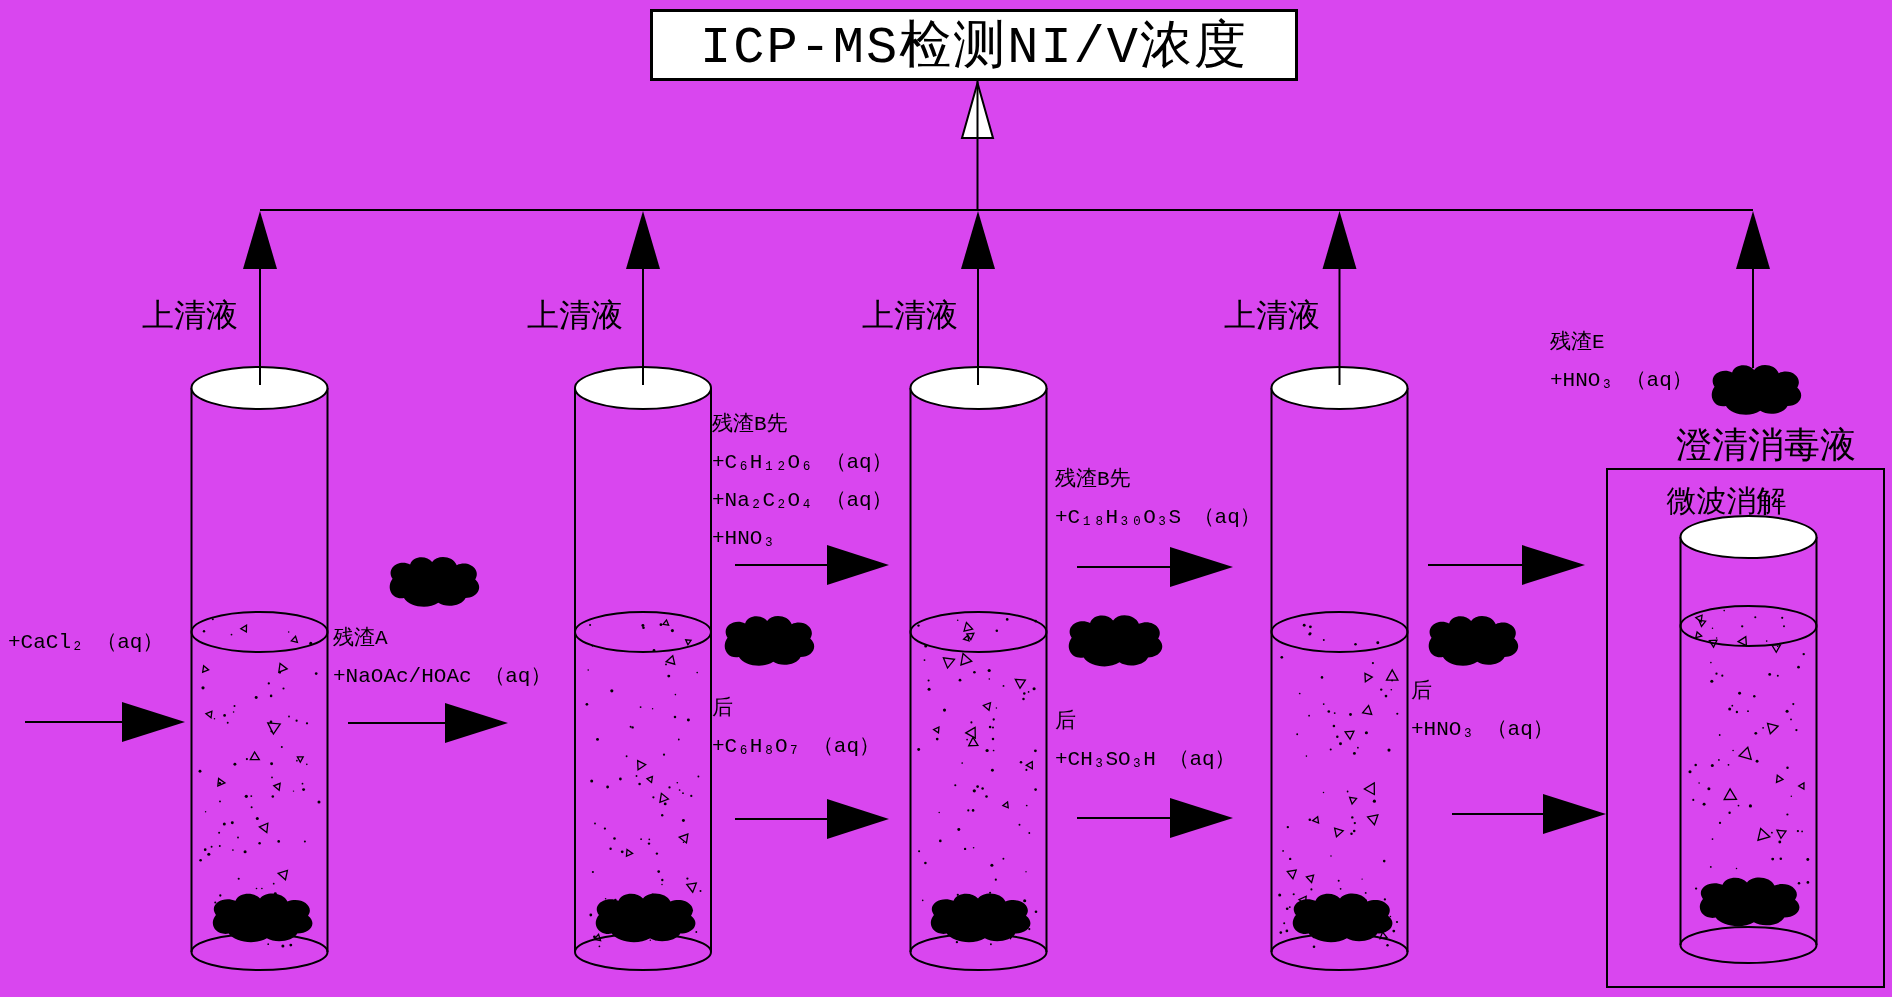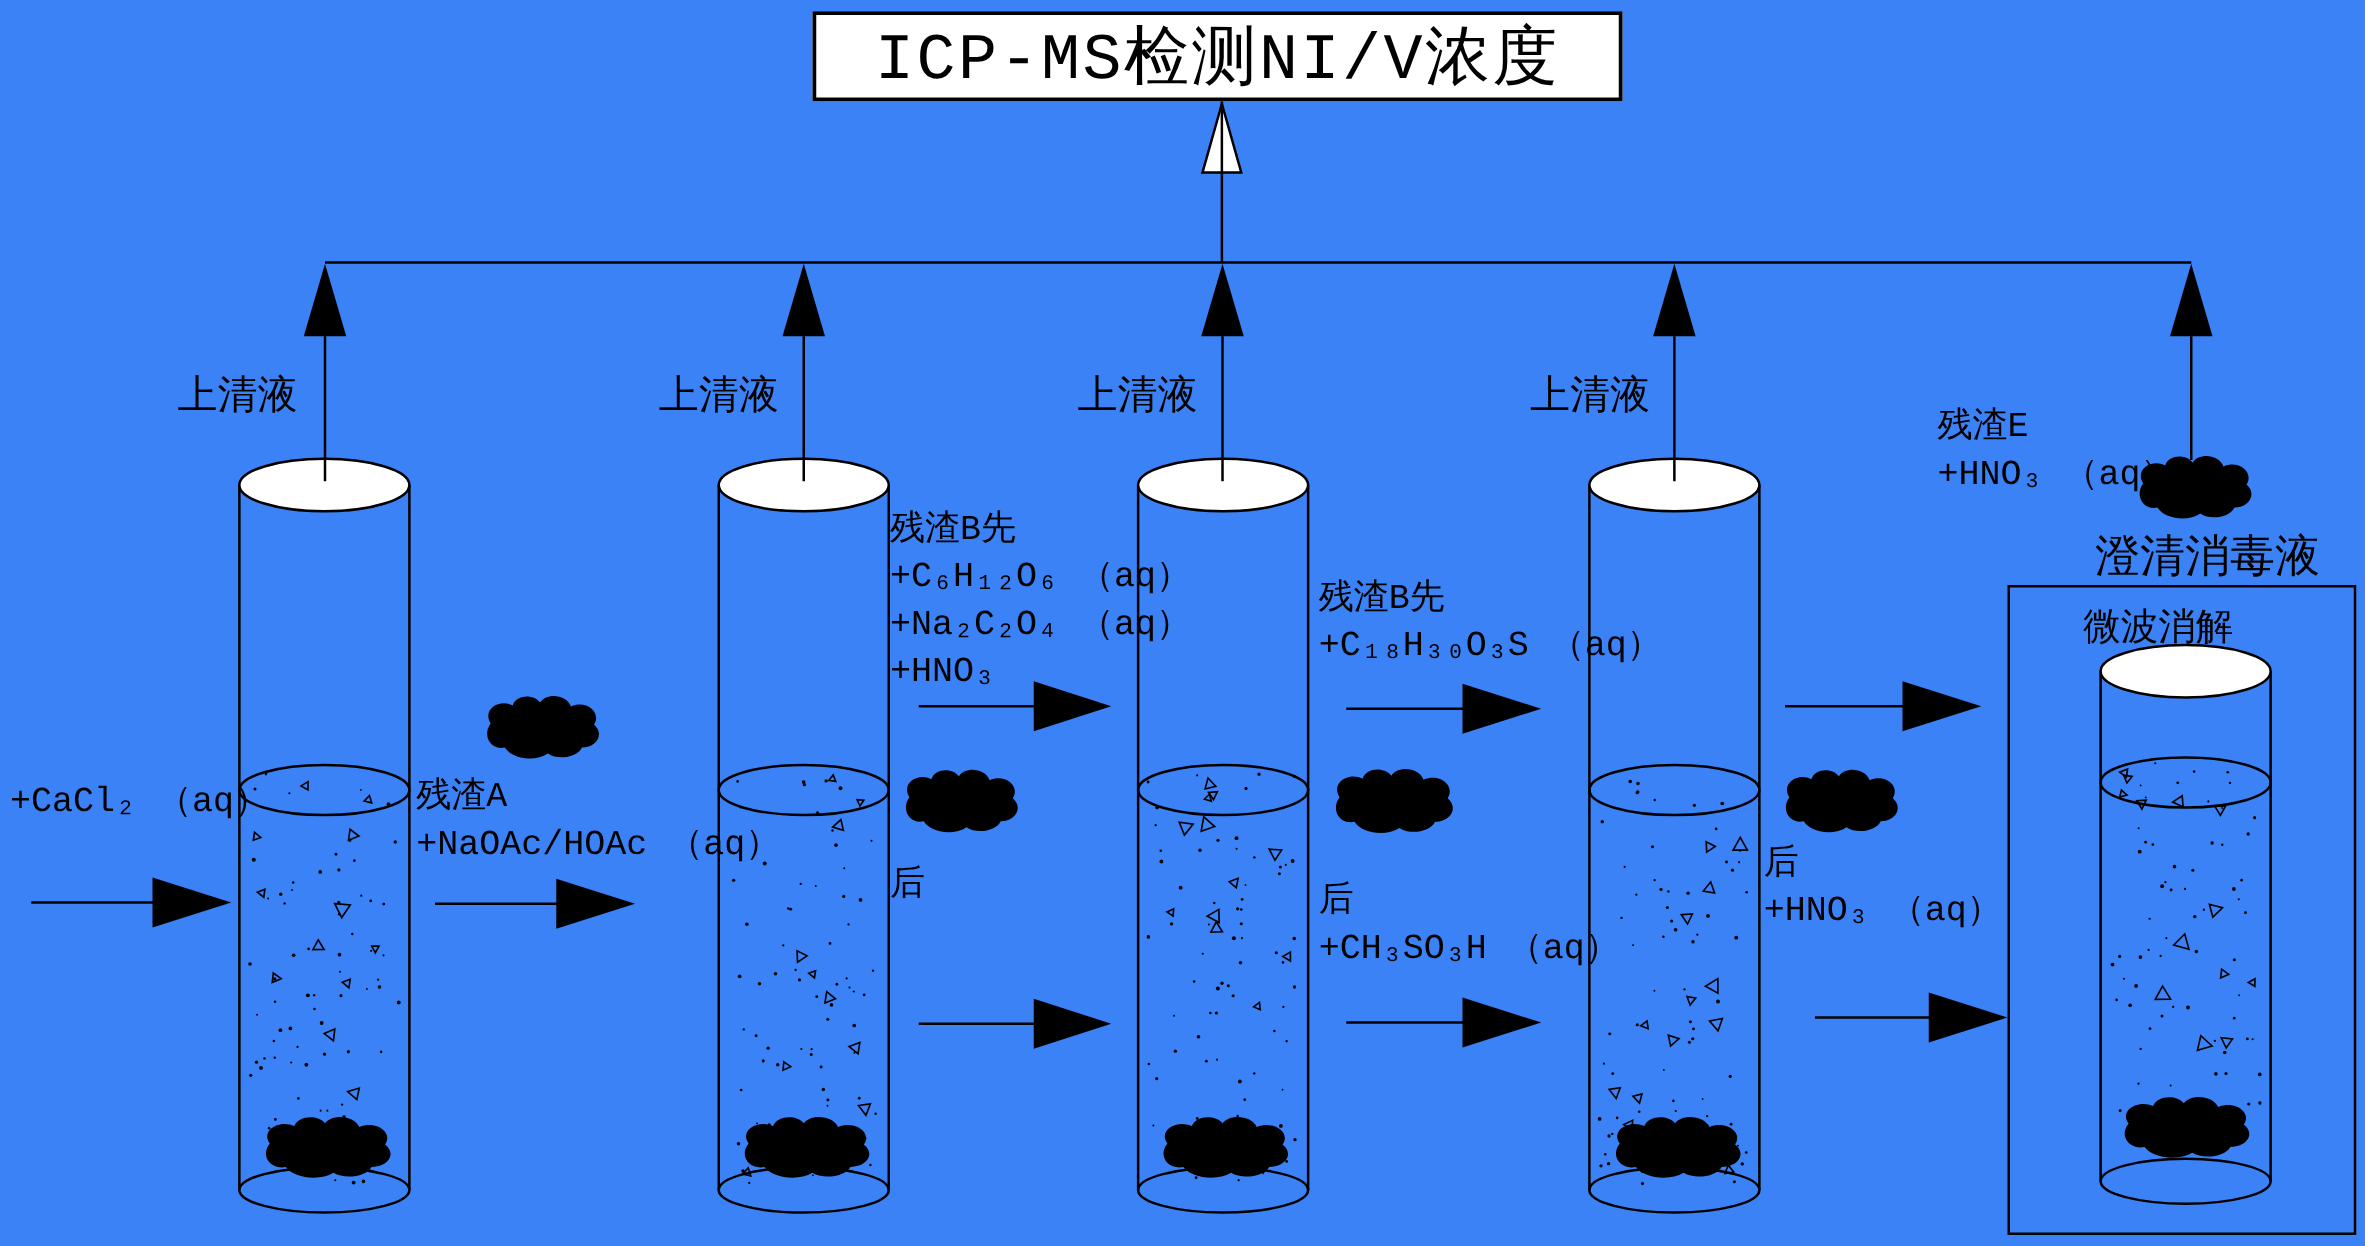--- a/index.html
+++ b/index.html
@@ -1,26 +1,26 @@
 <!DOCTYPE html>
 <html><head>
 <meta charset="utf-8">
 <style>
   html,body { margin:0; padding:0; background:#ffffff; }
-  #stage { position:relative; width:1892px; height:997px; background:#3b82f6; color:#000;
+  #stage { position:relative; width:1892px; height:997px; background:#d946ef; color:#000;
            font-family:"Liberation Sans", sans-serif; overflow:hidden; }
   svg.layer { position:absolute; left:0; top:0; }
 
   .title-box { position:absolute; left:650px; top:9px; width:642px; height:66px;
                border:3px solid #000; display:flex; align-items:center; justify-content:center;
                font-family:"Liberation Mono","DejaVu Sans Mono",monospace;
                font-size:52px; letter-spacing:2px; white-space:nowrap; background:#fff; }
 
   .step { position:absolute; font-family:"Liberation Mono","DejaVu Sans Mono",monospace;
-          font-size:28px; line-height:38px; white-space:nowrap; }
+          font-size:21px; line-height:38px; white-space:nowrap; }
   .step .line { height:38px; }
 
   .super-label { position:absolute; font-family:Liberation Mono, monospace;
                  font-size:32px; white-space:nowrap; }
 
   .free-label { position:absolute; font-family:"Liberation Mono","DejaVu Sans Mono",monospace;
                 font-size:36px; white-space:nowrap; }
 
   .microwave-label { position:absolute; left:1607px; top:481px; width:239px; text-align:center;
                      font-family:"Liberation Mono","DejaVu Sans Mono",monospace;
@@ -587,20 +587,21 @@
 
   <div class="step" style="left:712px; top:406px">
     <div class="line">残渣B先</div>
     <div class="line">+C₆H₁₂O₆ （aq）</div>
     <div class="line">+Na₂C₂O₄ （aq）</div>
     <div class="line">+HNO₃</div>
   </div>
 
   <div class="step" style="left:712px; top:690px">
     <div class="line">后</div>
+    <div class="line">+C₆H₈O₇ （aq）</div>
   </div>
 
   <div class="step" style="left:1055px; top:461px">
     <div class="line">残渣B先</div>
     <div class="line">+C₁₈H₃₀O₃S （aq）</div>
   </div>
 
   <div class="step" style="left:1055px; top:703px">
     <div class="line">后</div>
     <div class="line">+CH₃SO₃H （aq）</div>

